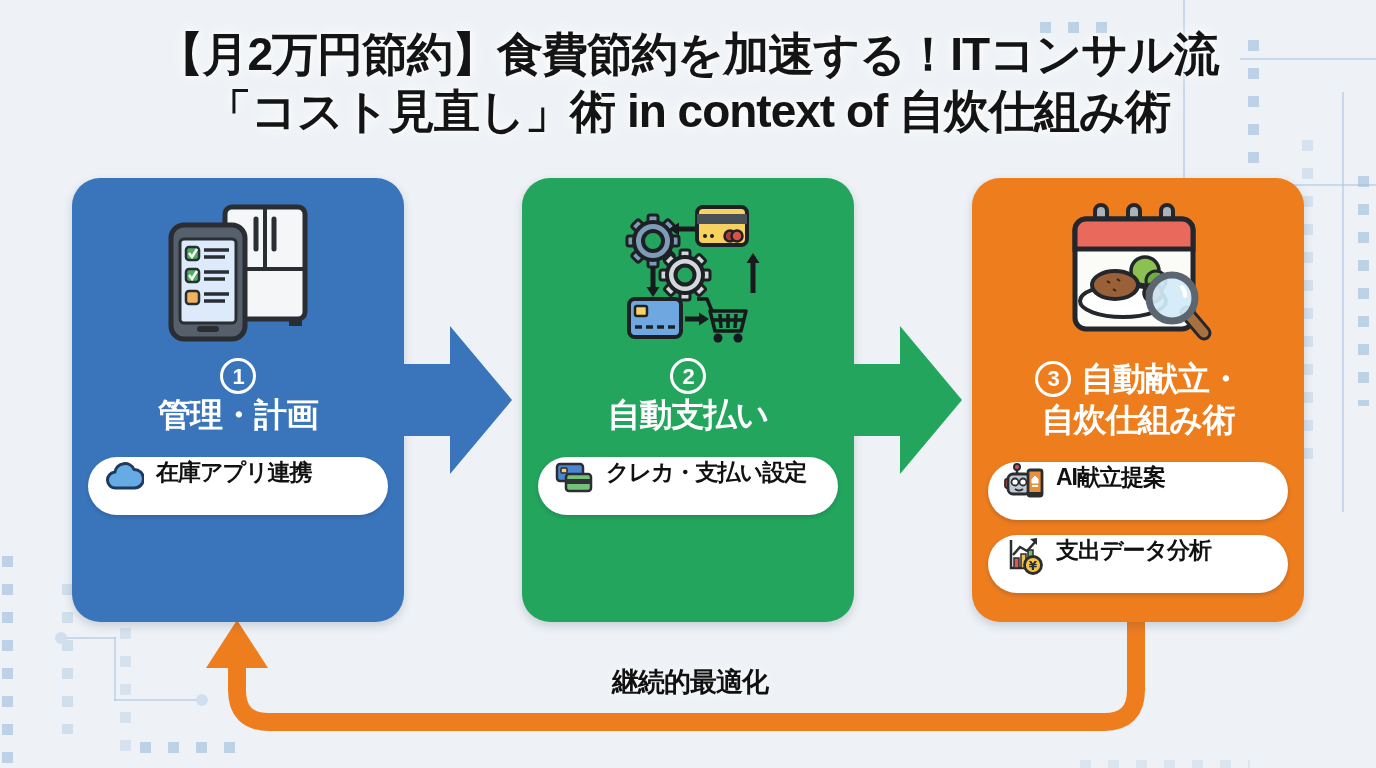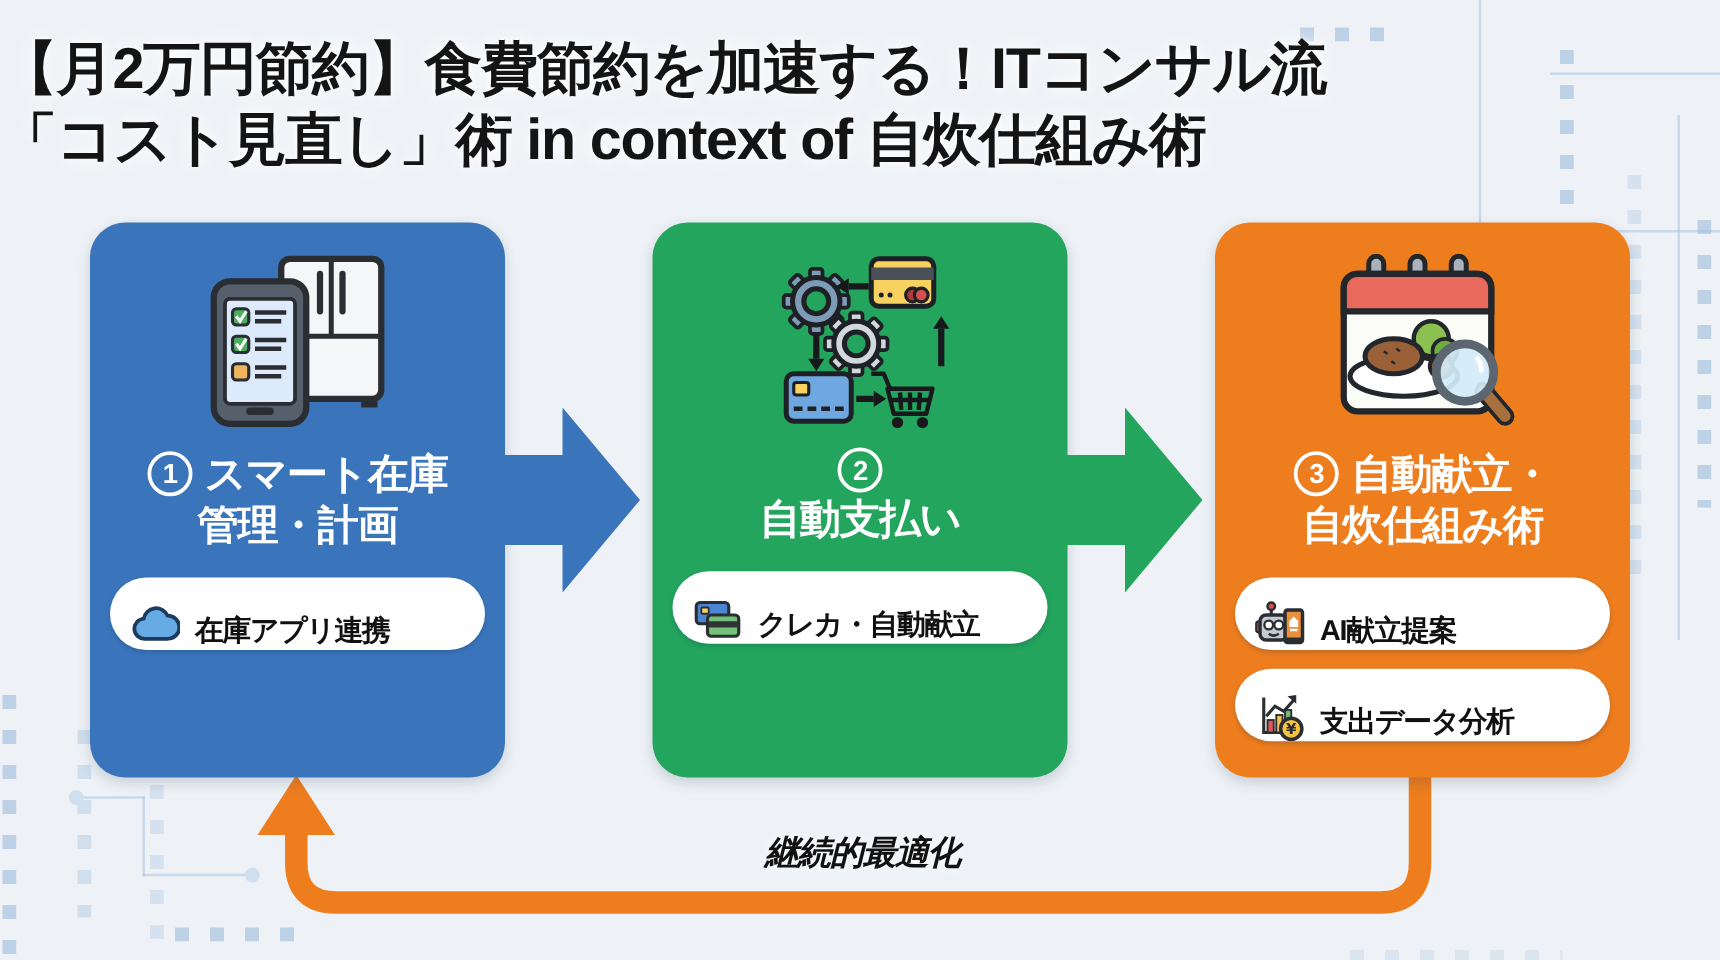--- a/index.html
+++ b/index.html
@@ -14,21 +14,21 @@
   
   .deco{position:absolute;inset:0;z-index:0;pointer-events:none;}
   .ln{position:absolute;background:rgba(168,197,226,.55);}
   .node{position:absolute;width:12px;height:12px;border-radius:50%;background:#cfdfee;}
   .sq-col{position:absolute;width:11px;background-image:repeating-linear-gradient(to bottom,rgba(156,188,219,.6) 0 11px,transparent 11px 28px);}
   .sq-row{position:absolute;height:11px;background-image:repeating-linear-gradient(to right,rgba(156,188,219,.6) 0 11px,transparent 11px 28px);}
 
   
   .header{
     position:absolute;left:0;top:26px;width:1376px;z-index:2;
-    text-align:left;font-weight:900;color:var(--title-text,#141414);
+    text-align:center;font-weight:900;color:var(--title-text,#141414);
     font-size:46px;line-height:57px;letter-spacing:-1px;
     text-shadow:0 0 16px rgba(255,255,255,.95),0 0 6px rgba(255,255,255,.8);
   }
 
   
   .card{
     position:absolute;top:178px;width:332px;height:444px;border-radius:28px;z-index:1;
     display:flex;flex-direction:column;align-items:center;
     box-shadow:0 4px 10px rgba(30,50,80,.18);
   }
@@ -42,41 +42,40 @@
   }
   .t-line1{display:flex;align-items:center;justify-content:center;gap:10px;}
   .badge{
     width:36px;height:36px;border:3px solid #fff;border-radius:50%;box-sizing:border-box;
     display:inline-flex;align-items:center;justify-content:center;
     font-size:22px;font-weight:800;color:#fff;flex:0 0 auto;
   }
   .pills{margin-top:22px;display:flex;flex-direction:column;gap:15px;}
   .pill{
     width:300px;height:58px;background:var(--pill-background,#fff);border-radius:29px;
-    display:flex;align-items:flex-end;gap:10px;padding:0 8px 0 14px;box-sizing:border-box;
+    display:flex;align-items:flex-start;gap:10px;padding:0 8px 0 14px;box-sizing:border-box;
     box-shadow:0 2px 4px rgba(20,40,70,.22);
   }
   .pill .p-ic{flex:0 0 44px;display:flex;align-items:center;justify-content:center;}
   .pill .p-label{
     font-size:23px;font-weight:800;color:var(--pill-text,#111);
     letter-spacing:-1px;white-space:nowrap;
   }
 
   
   .flow-arrow{position:absolute;top:326px;z-index:1;}
   .flow-arrow.a1{left:398px;color:var(--step1,#3a75bc);}
   .flow-arrow.a2{left:848px;color:var(--step2,#23a55d);}
 
   
   .loop-svg{position:absolute;left:0;top:0;z-index:0;color:var(--loop,#ee7d1e);}
   .loop-label{
     position:absolute;left:560px;top:664px;width:260px;z-index:1;
     text-align:center;font-size:27px;font-weight:900;color:#111;letter-spacing:-1px;
     text-shadow:0 0 8px rgba(255,255,255,.9);
-    font-style:italic;
   }
 </style>
 </head>
 <body>
 
 <div class="stage">
 
   <div class="deco">
     <div class="ln" style="left:1183px;top:0;width:2px;height:392px"></div>
     <div class="ln" style="left:1183px;top:184px;width:193px;height:2px"></div>
@@ -135,21 +134,20 @@
           <line x1="41" y1="76" x2="62" y2="76" stroke="#2a2d31" stroke-width="3.5"></line>
           <rect x="23" y="88" width="13" height="13" rx="3" fill="#f0b35e" stroke="#2a2d31" stroke-width="2.5"></rect>
           <line x1="41" y1="91" x2="66" y2="91" stroke="#2a2d31" stroke-width="3.5"></line>
           <line x1="41" y1="98" x2="62" y2="98" stroke="#2a2d31" stroke-width="3.5"></line>
         </g>
       </svg>
     </div>
     <div class="step-title">
       <div class="t-line1">
         <span class="badge">1</span>
-        <span>スマート在庫</span>
       </div>
       <div>管理・計画</div>
     </div>
     <div class="pills">
       <div class="pill">
         <span class="p-ic">
           <svg width="40" height="40" viewBox="0 0 40 40">
             <path d="M12,31 a8,8 0 0 1 -1,-16 a10,10 0 0 1 19,-2.5 a8,8 0 0 1 0.5,18.5 z" fill="#66abe3" stroke="#1e3a5f" stroke-width="3" stroke-linejoin="round"></path>
           </svg>
         </span>
@@ -239,21 +237,21 @@
     <div class="pills">
       <div class="pill">
         <span class="p-ic">
           <svg width="40" height="40" viewBox="0 0 40 40">
             <rect x="3" y="7" width="26" height="17" rx="3" fill="#4a86d4" stroke="#2a2d31" stroke-width="2.5"></rect>
             <rect x="7" y="11" width="6" height="5" rx="1" fill="#f7d261" stroke="#2a2d31" stroke-width="1.5"></rect>
             <rect x="12" y="17" width="25" height="17" rx="3" fill="#74c178" stroke="#2a2d31" stroke-width="2.5"></rect>
             <rect x="12" y="22" width="25" height="5" fill="#2f3338"></rect>
           </svg>
         </span>
-        <span class="p-label">クレカ・自動献立</span>
+        <span class="p-label">クレカ・支払い設定</span>
       </div>
     </div>
   </div>
 
   <div class="card c3">
     <div class="icon-wrap">
       <svg width="150" height="140" viewBox="0 0 150 140">
 
         <rect x="32" y="2" width="12" height="26" rx="6" fill="#aab2bb" stroke="#23262a" stroke-width="4"></rect>
         <rect x="65" y="2" width="12" height="26" rx="6" fill="#aab2bb" stroke="#23262a" stroke-width="4"></rect>

